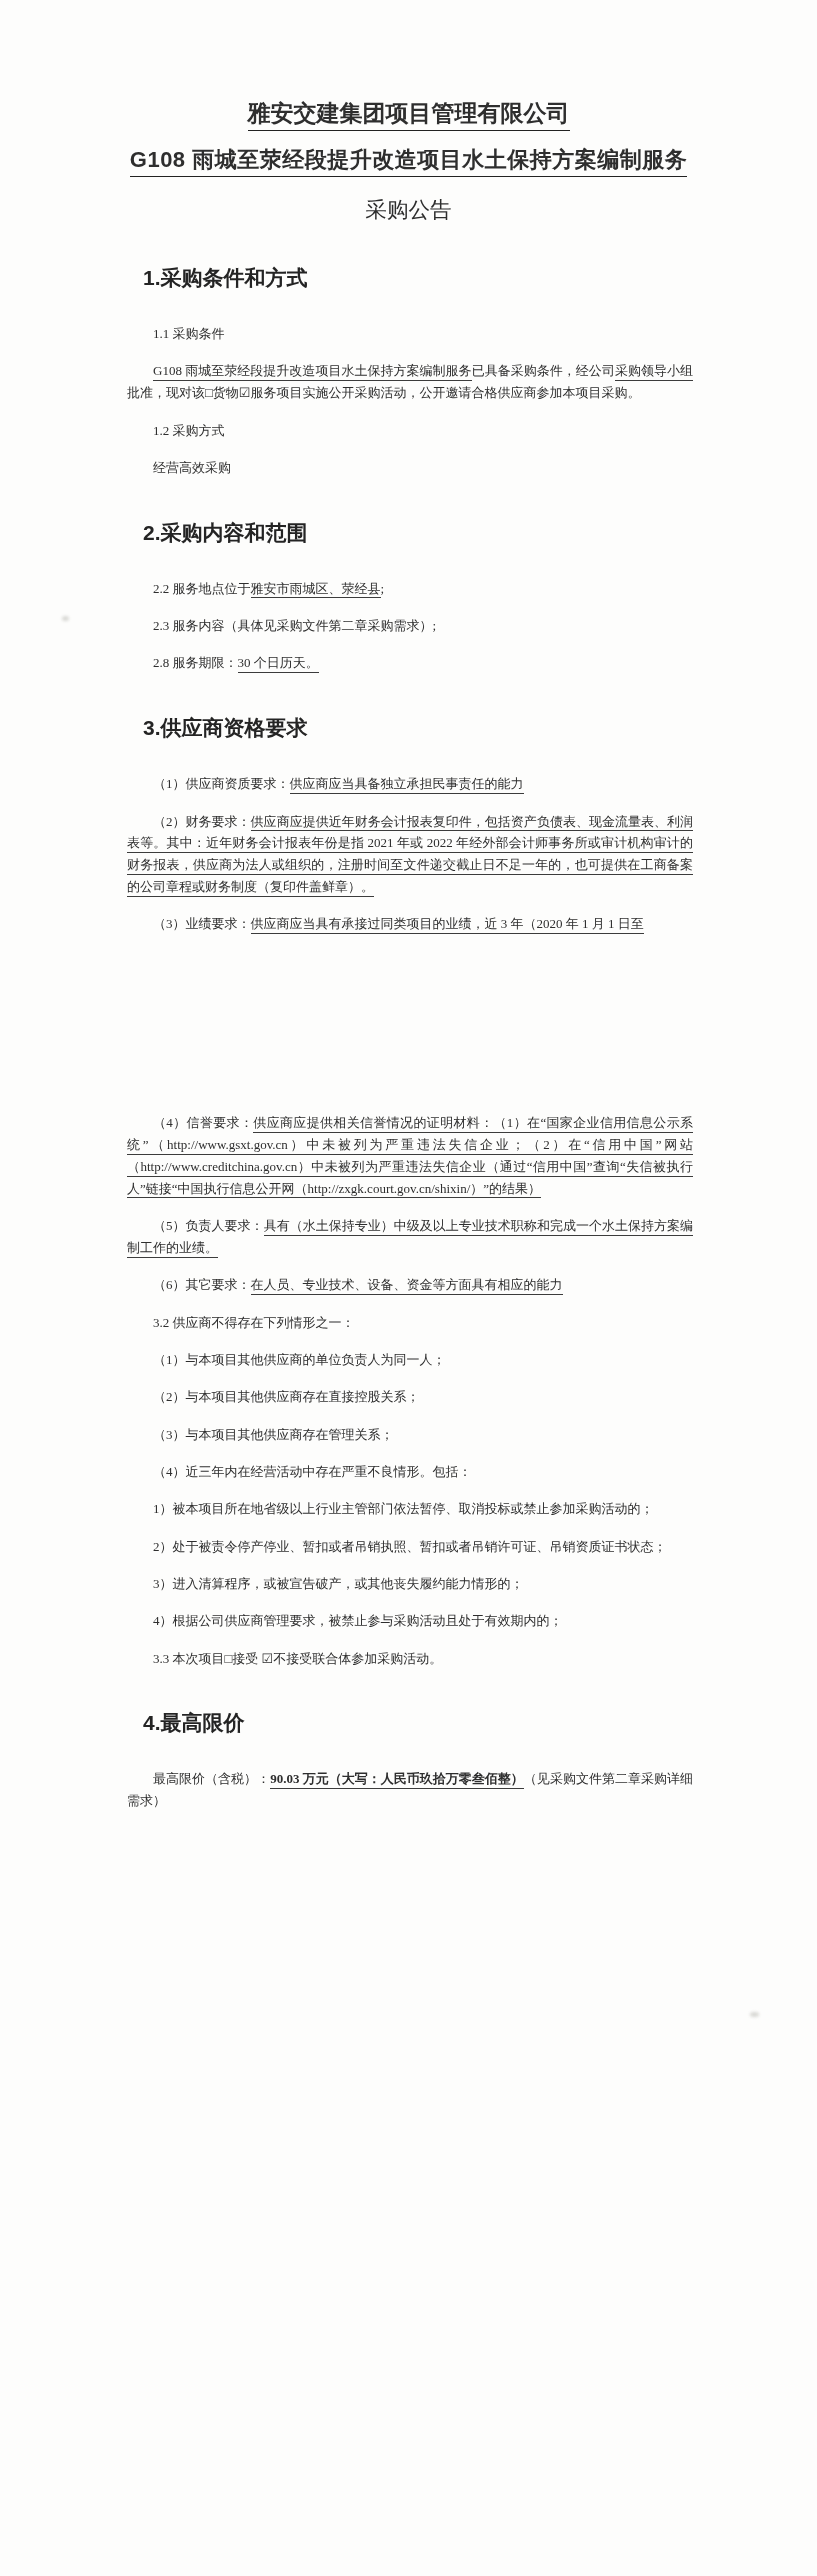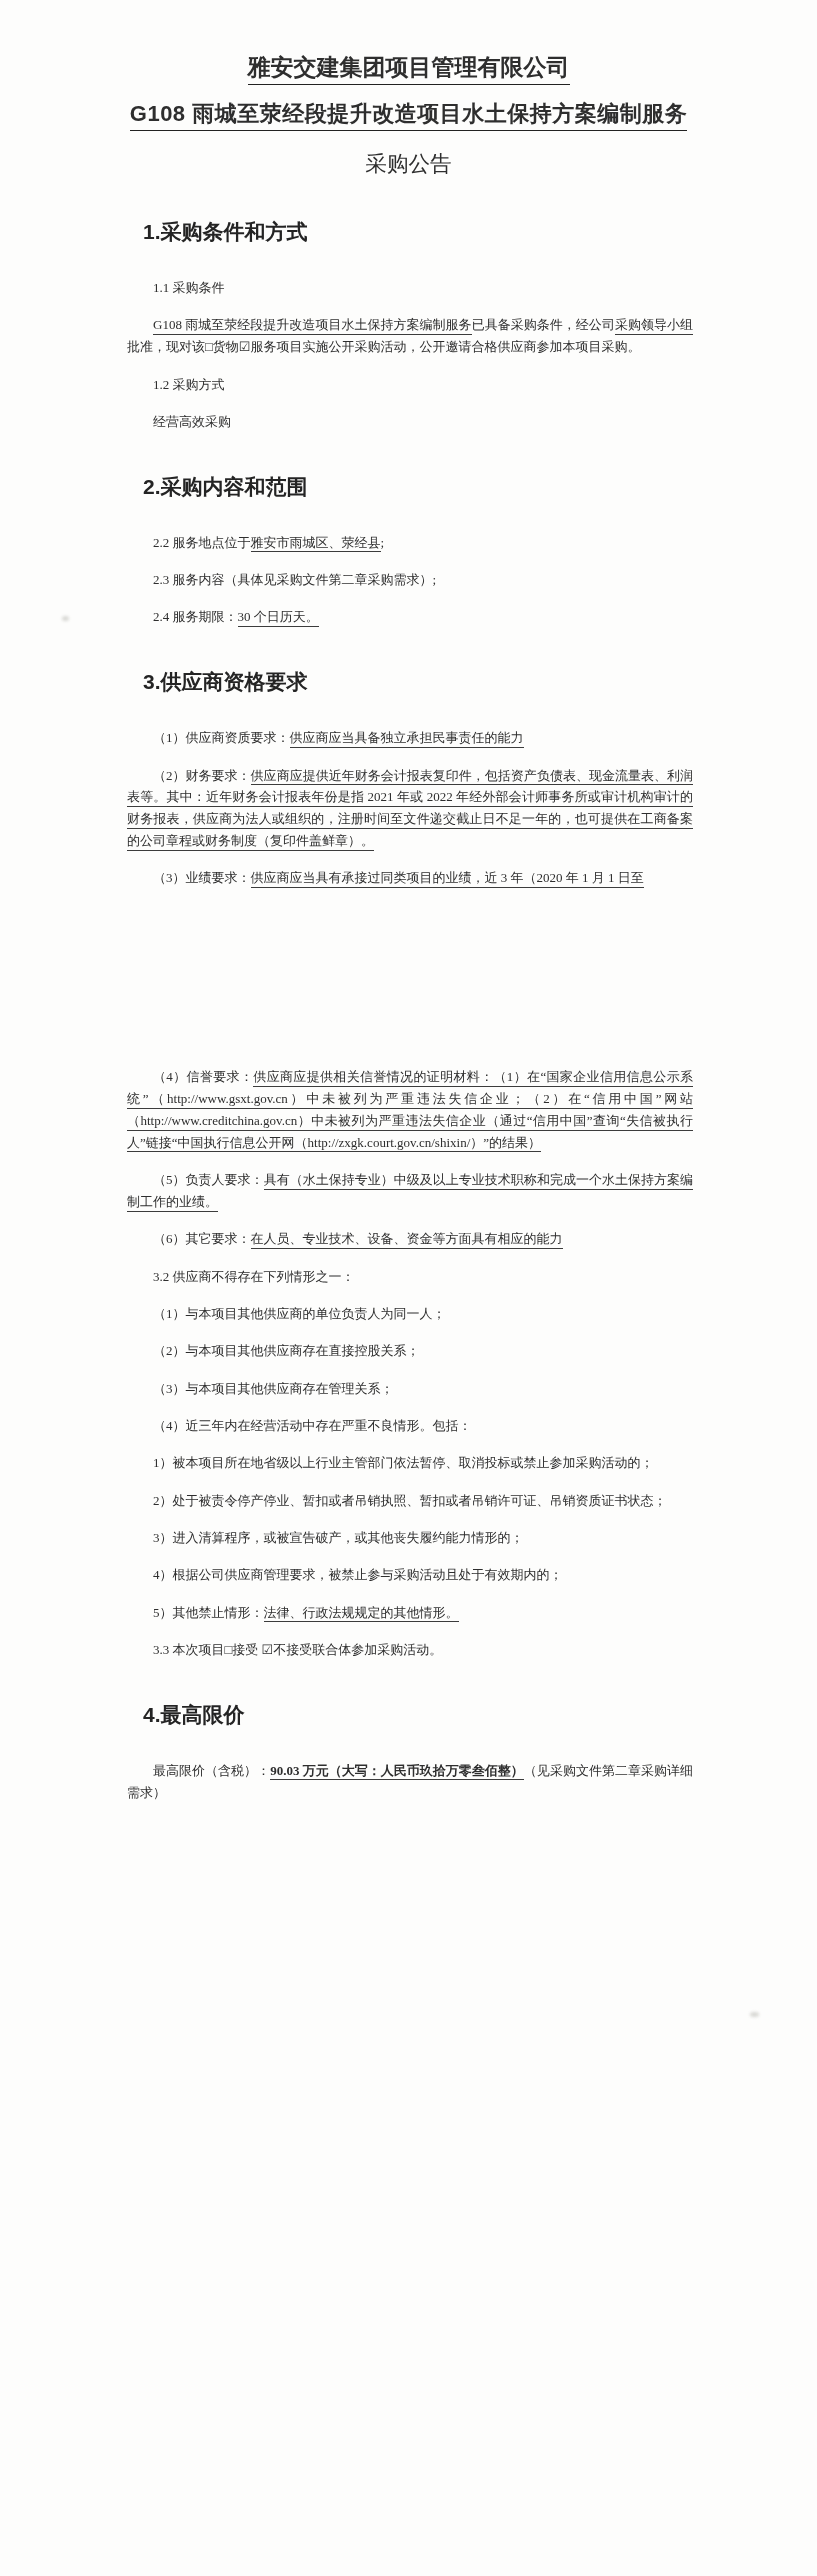--- a/index.html
+++ b/index.html
@@ -6,21 +6,21 @@
   .page{
     position:relative;
     width:818px;
     min-height:3468px;
     margin:0 auto;
     background:#fdfdfc;
     color:#2e2e2e;
     font-family:"Liberation Serif","DejaVu Serif",serif;
     overflow:hidden;
   }
-  .inner{padding:52px 125px 0 127px;}
+  .inner{padding:98px 125px 0 127px;}
   
   .titleblock{text-align:center;margin:0 -95px 0 -98px;font-family:"Liberation Sans","DejaVu Sans",sans-serif;}
   .t1{font-size:23px;font-weight:700;margin:0 0 15.5px;}
   .t2{font-size:22px;font-weight:700;margin:0 0 20.6px;letter-spacing:0.5px;}
   .t3{font-size:21.6px;font-weight:400;margin:12.4px 0 0;}
   .tu{border-bottom:1.5px solid #222;padding-bottom:4.1px;}
   
   h2{font-family:"Liberation Sans","DejaVu Sans",sans-serif;font-size:21px;font-weight:700;color:#242424;margin:40px 16px 31px;}
   
   p{font-size:13px;line-height:1.68;text-align:justify;margin:0 0 7.2px;}
@@ -45,21 +45,21 @@
 
     <h2>1.采购条件和方式</h2>
     <p class="ind sp">1.1 采购条件</p>
     <p class="ind sp"><span class="u">G108 雨城至荥经段提升改造项目水土保持方案编制服务</span><span>已具备采购条件，经公司</span><span class="u">采购领导小组</span><span>批准，现对该□货物☑服务项目实施公开采购活动，公开邀请合格供应商参加本项目采购。</span></p>
     <p class="ind sp">1.2 采购方式</p>
     <p class="ind">经营高效采购</p>
 
     <h2>2.采购内容和范围</h2>
     <p class="ind sp"><span>2.2 服务地点位于</span><span class="u">雅安市雨城区、荥经县</span><span>;</span></p>
     <p class="ind sp">2.3 服务内容（具体见采购文件第二章采购需求）;</p>
-    <p class="ind"><span>2.4 服务期限：</span><span class="u">30 个日历天。</span></p>
+    <p class="ind"><span>2.8 服务期限：</span><span class="u">30 个日历天。</span></p>
 
     <h2>3.供应商资格要求</h2>
     <p class="ind sp"><span>（1）供应商资质要求：</span><span class="u">供应商应当具备独立承担民事责任的能力</span></p>
     <p class="ind sp"><span>（2）财务要求：</span><span class="u">供应商应提供近年财务会计报表复印件，包括资产负债表、现金流量表、利润表等。其中：近年财务会计报表年份是指 2021 年或 2022 年经外部会计师事务所或审计机构审计的财务报表，供应商为法人或组织的，注册时间至文件递交截止日不足一年的，也可提供在工商备案的公司章程或财务制度（复印件盖鲜章）。</span></p>
     <p class="ind"><span>（3）业绩要求：</span><span class="u">供应商应当具有承接过同类项目的业绩，近 3 年（2020 年 1 月 1 日至</span></p>
 
     <div class="gap1"></div>
 
     <p class="ind sp"><span>（4）信誉要求：</span><span class="u">供应商应提供相关信誉情况的证明材料：（1）在“国家企业信用信息公示系统”（http://www.gsxt.gov.cn）中未被列为严重违法失信企业；（2）在“信用中国”网站（http://www.creditchina.gov.cn）中未被列为严重违法失信企业（通过“信用中国”查询“失信被执行人”链接“中国执行信息公开网（http://zxgk.court.gov.cn/shixin/）”的结果）</span></p>
     <p class="ind sp"><span>（5）负责人要求：</span><span class="u">具有（水土保持专业）中级及以上专业技术职称和完成一个水土保持方案编制工作的业绩。</span></p>
@@ -67,21 +67,20 @@
 
     <p class="ind sp">3.2 供应商不得存在下列情形之一：</p>
     <p class="ind sp">（1）与本项目其他供应商的单位负责人为同一人；</p>
     <p class="ind sp">（2）与本项目其他供应商存在直接控股关系；</p>
     <p class="ind sp">（3）与本项目其他供应商存在管理关系；</p>
     <p class="ind sp">（4）近三年内在经营活动中存在严重不良情形。包括：</p>
     <p class="ind sp">1）被本项目所在地省级以上行业主管部门依法暂停、取消投标或禁止参加采购活动的；</p>
     <p class="ind sp">2）处于被责令停产停业、暂扣或者吊销执照、暂扣或者吊销许可证、吊销资质证书状态；</p>
     <p class="ind sp">3）进入清算程序，或被宣告破产，或其他丧失履约能力情形的；</p>
     <p class="ind sp">4）根据公司供应商管理要求，被禁止参与采购活动且处于有效期内的；</p>
-    <p class="ind sp"><span>5）其他禁止情形：</span><span class="u">法律、行政法规规定的其他情形。</span></p>
     <p class="ind">3.3 本次项目□接受 ☑不接受联合体参加采购活动。</p>
 
     <h2>4.最高限价</h2>
     <p class="ind sp"><span>最高限价（含税）：</span><span class="u b">90.03 万元（大写：人民币玖拾万零叁佰整）</span><span>（见采购文件第二章采购详细需求）</span></p>
 
   </div>
 
   <div class="artifact" style="left:62px;top:616px;width:7.2px;height:5.2px;"></div>
   <div class="artifact" style="left:750px;top:2012px;width:9.3px;height:4.6px;"></div>
 

